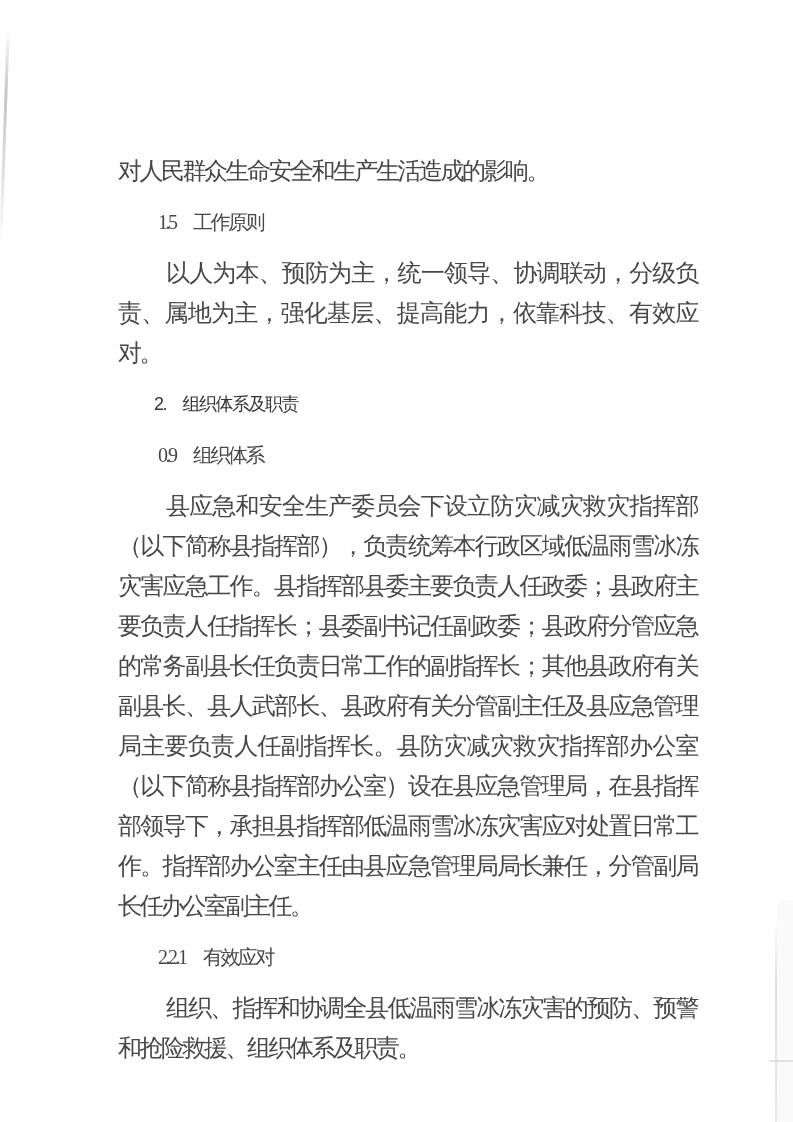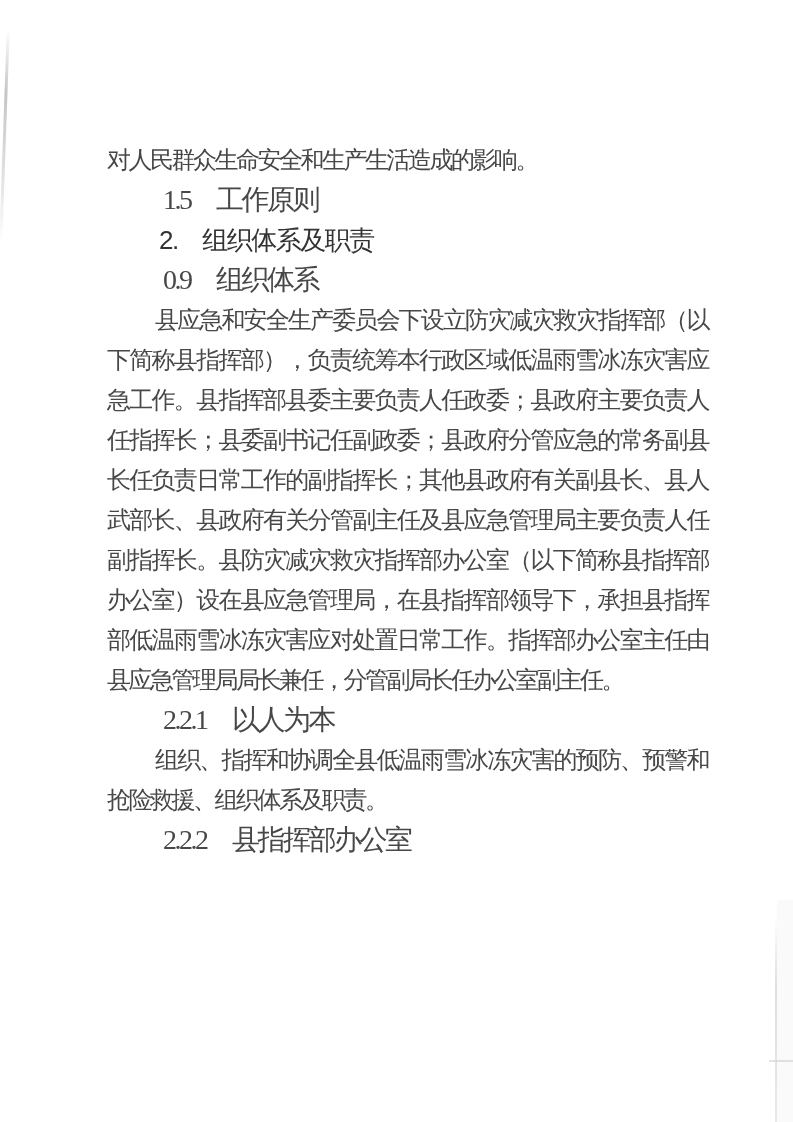--- a/index.html
+++ b/index.html
@@ -21,41 +21,41 @@
     top: 140px;
     width: 601px;
     font-size: 24px;
     line-height: 40px;
     letter-spacing: -2.5px;
     color: #474747;
     text-align: justify;
     text-justify: inter-character;
   }
   .doc-content p, .doc-content h2, .doc-content h3 {
-    margin: 0;
+    margin: 11px;
     padding: 0;
     font-weight: normal;
     white-space: pre-wrap;
   }
   .para-cont {
     text-indent: 0;
   }
   .para {
     text-indent: 2em;
   }
   .h3 {
     text-indent: 2em;
-    font-size: 28px;
+    font-size: 20px;
     font-family: Liberation Serif, serif;
   }
   .h2 {
     text-indent: 2em;
     font-family: "Liberation Sans", "DejaVu Sans", sans-serif;
     font-weight: bold;
-    font-size: 26px;
+    font-size: 18px;
     letter-spacing: -1.5px;
     color: #333333;
   }
   
   .smudge-left {
     position: absolute;
     left: 3px;
     top: 28px;
     width: 3px;
     height: 215px;
@@ -99,25 +99,25 @@
 </head>
 <body>
 
 <div class="page">
 
   <div class="smudge-left"></div>
 
   <div class="doc-content">
     <p class="para-cont">对人民群众生命安全和生产生活造成的影响。</p>
     <h3 class="h3">1.5　工作原则</h3>
+    <p class="para">以人为本、预防为主，统一领导、协调联动，分级负责、属地为主，强化基层、提高能力，依靠科技、有效应对。</p>
     <h2 class="h2">2.　组织体系及职责</h2>
     <h3 class="h3">0.9　组织体系</h3>
     <p class="para">县应急和安全生产委员会下设立防灾减灾救灾指挥部（以下简称县指挥部），负责统筹本行政区域低温雨雪冰冻灾害应急工作。县指挥部县委主要负责人任政委；县政府主要负责人任指挥长；县委副书记任副政委；县政府分管应急的常务副县长任负责日常工作的副指挥长；其他县政府有关副县长、县人武部长、县政府有关分管副主任及县应急管理局主要负责人任副指挥长。县防灾减灾救灾指挥部办公室（以下简称县指挥部办公室）设在县应急管理局，在县指挥部领导下，承担县指挥部低温雨雪冰冻灾害应对处置日常工作。指挥部办公室主任由县应急管理局局长兼任，分管副局长任办公室副主任。</p>
-    <h3 class="h3">2.2.1　以人为本</h3>
+    <h3 class="h3">2.2.1　有效应对</h3>
     <p class="para">组织、指挥和协调全县低温雨雪冰冻灾害的预防、预警和抢险救援、组织体系及职责。</p>
-    <h3 class="h3">2.2.2　县指挥部办公室</h3>
   </div>
 
   <div class="edge-band-right"></div>
   <div class="scan-line-vertical"></div>
   <div class="scan-tick-horizontal"></div>
 
 </div>
 
 </body></html>

